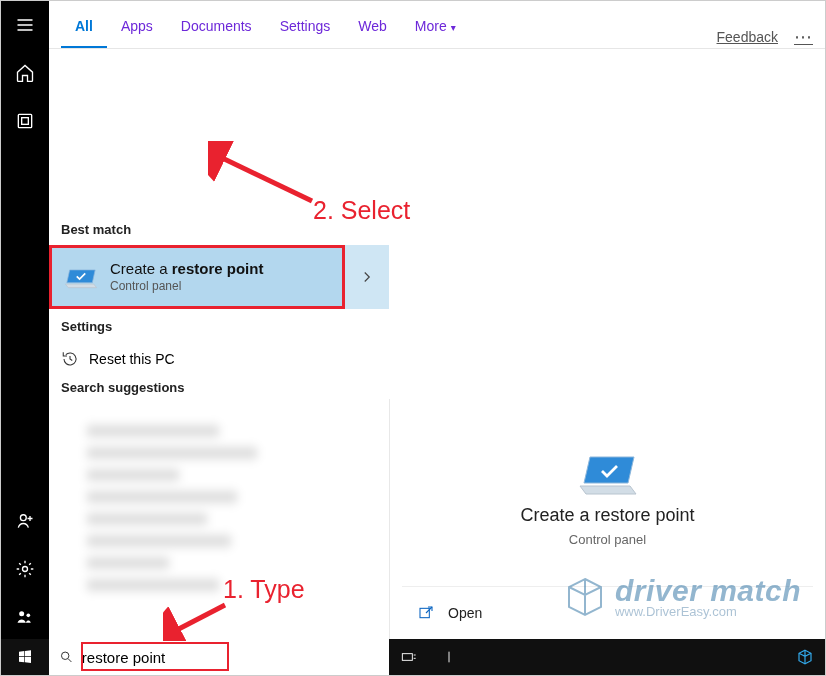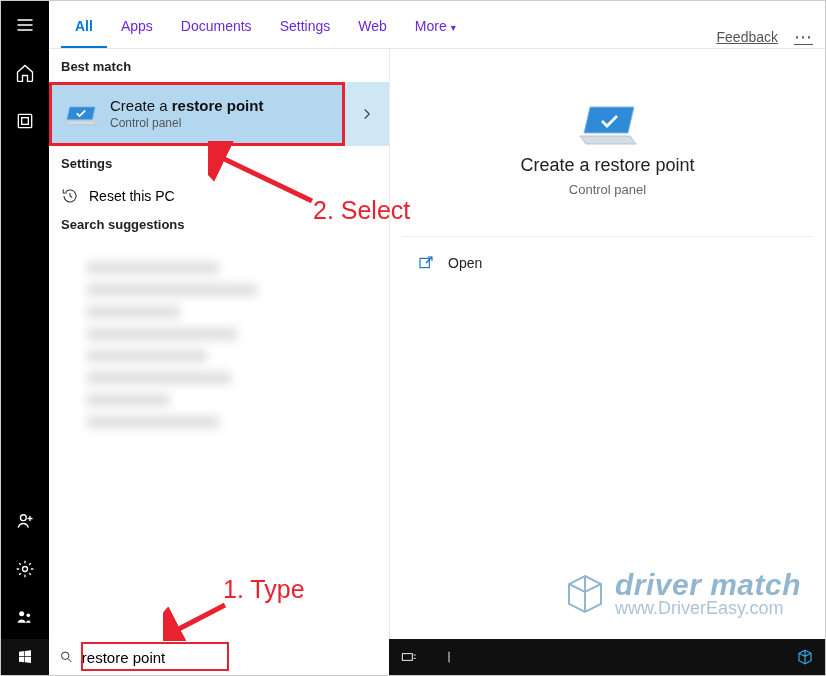--- a/index.html
+++ b/index.html
@@ -15,21 +15,21 @@
 
 .header { position: absolute; left: 48px; top: 0; right: 0; height: 48px; background: #fff; display: flex; align-items: flex-end; padding: 0 12px; border-bottom: 1px solid #e6e6e6; }
 .tabs { display: flex; gap: 0; align-items: center; }
 .tab { padding: 14px 14px 12px; color: #6d28d9; cursor: pointer; font-size: 14px; border-bottom: 2px solid transparent; }
 .tab.active { color: #0078d7; border-bottom-color: #0078d7; font-weight: 600; }
 .tab .chev { margin-left: 4px; font-size: 10px; }
 .header-right { margin-left: auto; display: flex; align-items: center; gap: 16px; color: #555; text-decoration: underline; }
 .more-dots { font-size: 18px; letter-spacing: 1px; cursor: pointer; }
 
 
-.main { position: absolute; left: 48px; top: 48px; right: 0; bottom: 36px; display: flex; }
+.main { position: absolute; left: 48px; top: 48px; right: 0; bottom: 36px; display: flex; align-items: flex-end; }
 
 
 .left-col { width: 340px; position: relative; }
 .section-label { font-weight: 600; padding: 10px 12px 8px; font-size: 13px; color: #222; }
 .bestmatch { position: relative; background: #b3d7ee; border: 3px solid #e9222f; display: flex; align-items: center; padding: 10px 12px; margin: 0; width: 296px; }
 .bestmatch-wrap { position: relative; display: flex; }
 .bm-icon { width: 34px; height: 28px; margin-right: 12px; flex-shrink:0; }
 .bm-text { line-height: 1.3; }
 .bm-title { font-size: 15px; color: #111; }
 .bm-sub { font-size: 12px; color: #555; }
@@ -72,21 +72,21 @@
 .tb-app { width: 40px; height: 36px; display: flex; align-items: center; justify-content: center; }
 .tb-app svg { width: 16px; height: 16px; stroke: #fff; fill: none; stroke-width: 1.4; }
 .tb-right { margin-left: auto; width: 40px; height: 36px; display: flex; align-items: center; justify-content: center; }
 .tb-right svg { width: 18px; height: 18px; }
 
 
 .annot { position: absolute; color: #e9222f; font-weight: 400; font-size: 25px; pointer-events: none; }
 .arrow-svg { position: absolute; pointer-events: none; }
 .watermark { position: absolute; right: 24px; bottom: 56px; display: flex; align-items: center; gap: 10px; opacity: 0.55; color: #3b7ba8; font-style: italic; pointer-events:none; }
 .watermark .wm1 { font-size: 30px; font-weight: 600; letter-spacing: .5px; }
-.watermark .wm2 { font-size: 18px; font-style: normal; color: #6a93b4; margin-top: -4px; }
+.watermark .wm2 { font-size: 13px; font-style: normal; color: #6a93b4; margin-top: -4px; }
 </style>
 </head>
 <body>
 
 <div class="rail">
   <div class="top">
     <div class="rail-btn">
         <svg viewBox="0 0 24 24">
           <path d="M3 6h18M3 12h18M3 18h18"></path>
         </svg>

